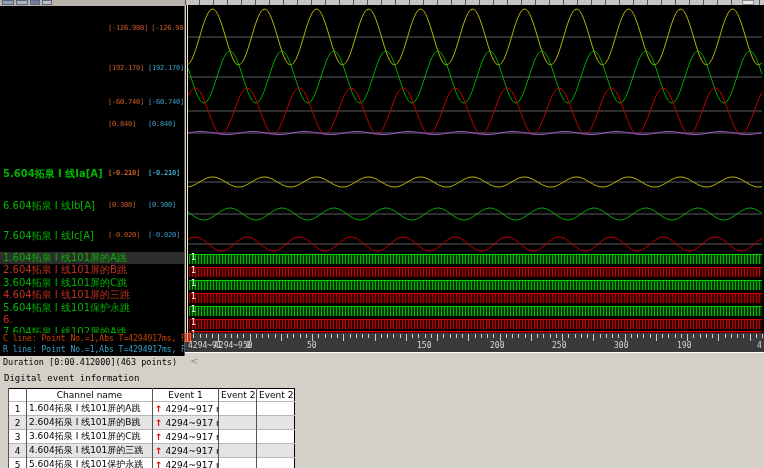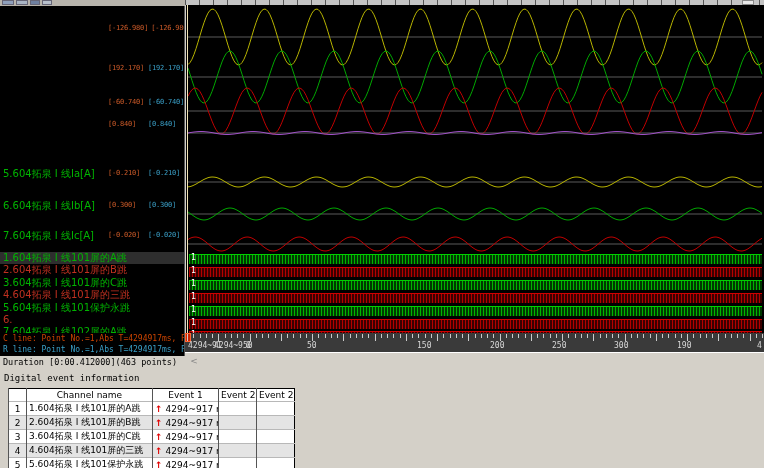--- a/index.html
+++ b/index.html
@@ -102,21 +102,21 @@
           <span class="c-val">[-60.740]</span>
           <span class="r-val" style="color: rgb(58, 160, 200);">[-60.740]</span>
         </span>
       </div>
       <div class="an-row" style="top: 112px;">
         <span class="an-values">
           <span class="c-val">[0.840]</span>
           <span class="r-val" style="color: rgb(58, 160, 200);">[0.840]</span>
         </span>
       </div>
-      <div class="an-row" style="top: 161px;">
+      <div class="an-row" style="top: 161px; font-weight: bold;">
         <span class="an-label" style="color: rgb(0, 180, 0);">5.604拓泉 I 线Ia[A]</span>
         <span class="an-values">
           <span class="c-val">[-0.210]</span>
           <span class="r-val" style="color: rgb(58, 160, 200);">[-0.210]</span>
         </span>
       </div>
       <div class="an-row" style="top: 193px;">
         <span class="an-label" style="color: rgb(0, 180, 0);">6.604拓泉 I 线Ib[A]</span>
         <span class="an-values">
           <span class="c-val">[0.300]</span>

